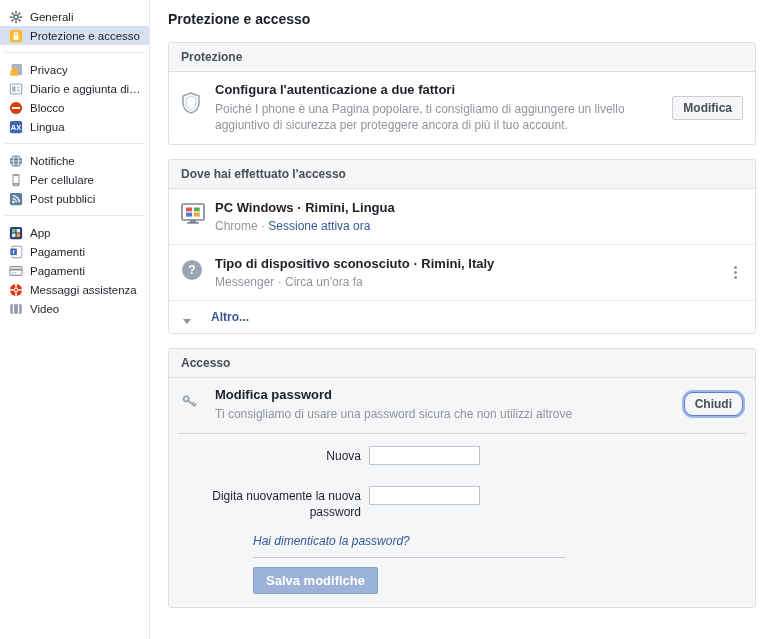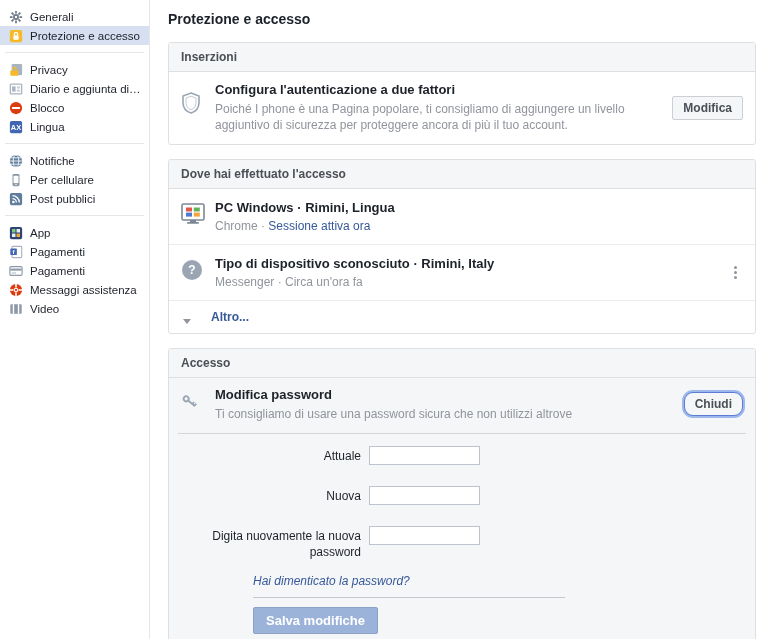--- a/index.html
+++ b/index.html
@@ -223,21 +223,21 @@
       </span>
       <span class="lbl">Video</span>
     </div>
   </nav>
 
   <main class="main">
 
     <h1 class="page-title">Protezione e accesso</h1>
 
     <section class="card">
-      <div class="card-header">Inserzioni</div>
+      <div class="card-header">Protezione</div>
       <div class="setting-row">
         <div class="row-icon" style="padding-top:10px;">
           <svg width="20" height="22" viewBox="0 0 20 22">
               <path d="M10 1 L18 4 V10.5 C18 15.8 14.7 19.6 10 21 C5.3 19.6 2 15.8 2 10.5 V4 Z" fill="none" stroke="#9aa5b4" stroke-width="1.6"></path>
               <path d="M10 4.2 L15 6 V10.5 C15 14 13.1 16.7 10 17.9 C6.9 16.7 5 14 5 10.5 V6 Z" fill="none" stroke="#c4cbd4" stroke-width="1"></path>
             </svg>
         </div>
         <div class="row-text">
           <div class="row-title">Configura l'autenticazione a due fattori</div>
           <div class="row-desc">Poiché I phone è una Pagina popolare, ti consigliamo di aggiungere un livello aggiuntivo di sicurezza per proteggere ancora di più il tuo account.</div>
@@ -308,24 +308,20 @@
             <div class="row-title">Modifica password</div>
             <div class="row-desc">Ti consigliamo di usare una password sicura che non utilizzi altrove</div>
           </div>
           <button class="btn focus">Chiudi</button>
         </div>
 
         <div class="pw-divider"></div>
 
         <form class="pw-form">
           <div class="field-row">
-            <label>Attuale</label>
-            <input type="password" style="">
-          </div>
-          <div class="field-row">
             <label>Nuova</label>
             <input type="password" style="">
           </div>
           <div class="field-row" style="margin-bottom:14px;">
             <label>Digita nuovamente la nuova password</label>
             <input type="password" style="">
           </div>
 
           <a class="forgot">Hai dimenticato la password?</a>
           <div class="form-sep"></div>

